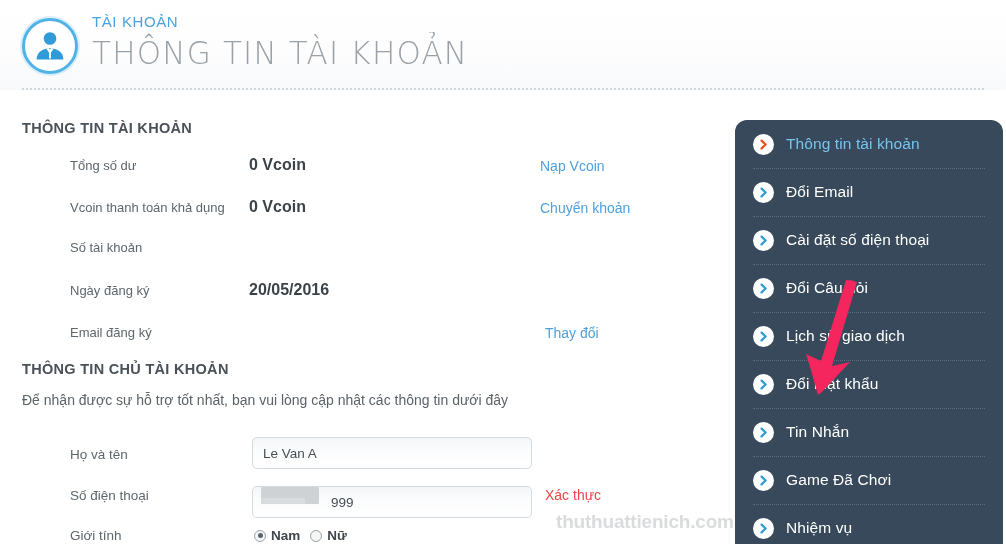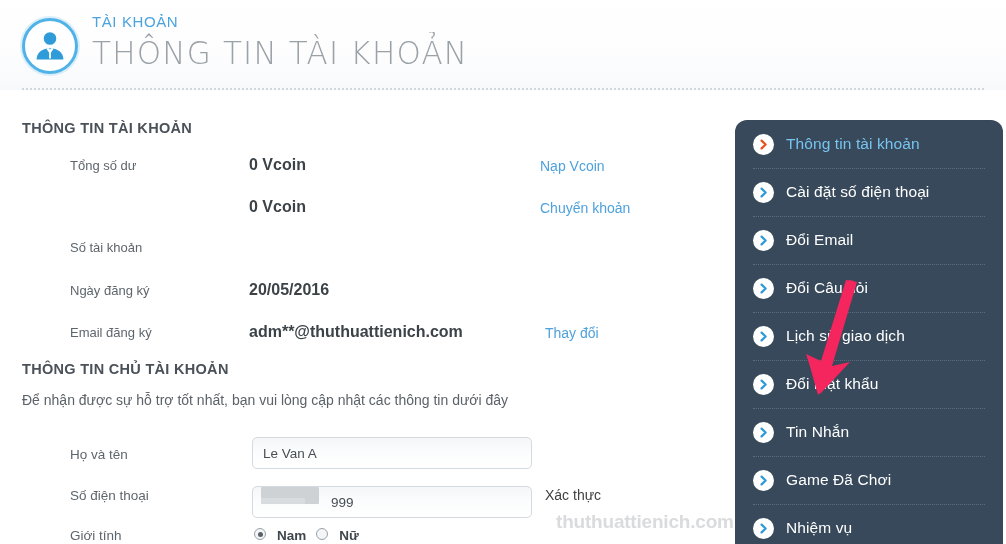--- a/index.html
+++ b/index.html
@@ -154,40 +154,40 @@
     font-size: 13.5px;
     font-family: "Liberation Sans", sans-serif;
     color: #474e54;
     padding: 8px 10px;
     outline: none;
   }
   .form-link {
     position: absolute;
     left: 545px; top: 9px;
     font-size: 14px;
-    color: #404040;
+    color: #ef4444;
     text-decoration: none;
     cursor: pointer;
   }
   #phone-censor {
     position: absolute;
     left: 261px; top: 9px;
     width: 58px; height: 17px;
     background: #cfd2d5;
     border-radius: 1px;
   }
   #phone-censor::after {
     content: "";
     position: absolute;
     left: 0; top: 11px;
     width: 44px; height: 6px;
     background: #d9dcdf;
   }
   .radio-group { position: absolute; left: 254px; top: 4px; display: flex; align-items: center; gap: 10px; }
-  .radio-opt { display: flex; align-items: flex-start; gap: 11px; cursor: pointer; }
+  .radio-opt { display: flex; align-items: center; gap: 5px; cursor: pointer; }
   .radio-dot {
     width: 12px; height: 12px;
     border-radius: 50%;
     border: 1px solid #9aa2a8;
     background: #f3f5f7;
     box-sizing: border-box;
     position: relative;
     display: inline-block;
   }
   .radio-dot.on::after {
@@ -293,36 +293,36 @@
 
     <div class="section-title" id="sec1-title">THÔNG TIN TÀI KHOẢN</div>
 
     <div class="info-row" style="top:62px">
       <span class="info-label">Tổng số dư</span>
       <span class="info-value">0 Vcoin</span>
       <a class="info-link">Nạp Vcoin</a>
     </div>
 
     <div class="info-row" style="top:104px">
+      <span class="info-label">Vcoin thanh toán khả dụng</span>
       <span class="info-value">0 Vcoin</span>
       <a class="info-link">Chuyển khoản</a>
     </div>
 
     <div class="info-row" style="top:144px">
       <span class="info-label">Số tài khoản</span>
     </div>
 
     <div class="info-row" style="top:187px">
       <span class="info-label">Ngày đăng ký</span>
       <span class="info-value">20/05/2016</span>
     </div>
 
     <div class="info-row" style="top:229px">
       <span class="info-label">Email đăng ký</span>
-      <span class="info-value">adm**@thuthuattienich.com</span>
       <a class="info-link" style="left:545px">Thay đổi</a>
     </div>
 
     <div class="section-title" id="sec2-title">THÔNG TIN CHỦ TÀI KHOẢN</div>
 
     <div id="sec2-desc">Để nhận được sự hỗ trợ tốt nhất, bạn vui lòng cập nhật các thông tin dưới đây</div>
 
     <div class="form-row" style="top:341px">
       <span class="form-label">Họ và tên</span>
       <input class="form-input" type="text" value="Le Van A" style="">
@@ -362,30 +362,30 @@
       </span>
       <span class="side-label">Thông tin tài khoản</span>
     </div>
 
     <div class="side-item">
       <span class="side-ico">
         <svg width="13" height="13" viewBox="0 0 13 13">
             <path d="M4.6 2.6 L8.6 6.5 L4.6 10.4" fill="none" stroke="#2f9bd8" stroke-width="2.3" stroke-linecap="round" stroke-linejoin="round"></path>
           </svg>
       </span>
+      <span class="side-label">Đổi Email</span>
+    </div>
+
+    <div class="side-item">
+      <span class="side-ico">
+        <svg width="13" height="13" viewBox="0 0 13 13">
+            <path d="M4.6 2.6 L8.6 6.5 L4.6 10.4" fill="none" stroke="#2f9bd8" stroke-width="2.3" stroke-linecap="round" stroke-linejoin="round"></path>
+          </svg>
+      </span>
       <span class="side-label">Cài đặt số điện thoại</span>
-    </div>
-
-    <div class="side-item">
-      <span class="side-ico">
-        <svg width="13" height="13" viewBox="0 0 13 13">
-            <path d="M4.6 2.6 L8.6 6.5 L4.6 10.4" fill="none" stroke="#2f9bd8" stroke-width="2.3" stroke-linecap="round" stroke-linejoin="round"></path>
-          </svg>
-      </span>
-      <span class="side-label">Đổi Email</span>
     </div>
 
     <div class="side-item">
       <span class="side-ico">
         <svg width="13" height="13" viewBox="0 0 13 13">
             <path d="M4.6 2.6 L8.6 6.5 L4.6 10.4" fill="none" stroke="#2f9bd8" stroke-width="2.3" stroke-linecap="round" stroke-linejoin="round"></path>
           </svg>
       </span>
       <span class="side-label">Đổi Câu hỏi</span>
     </div>

